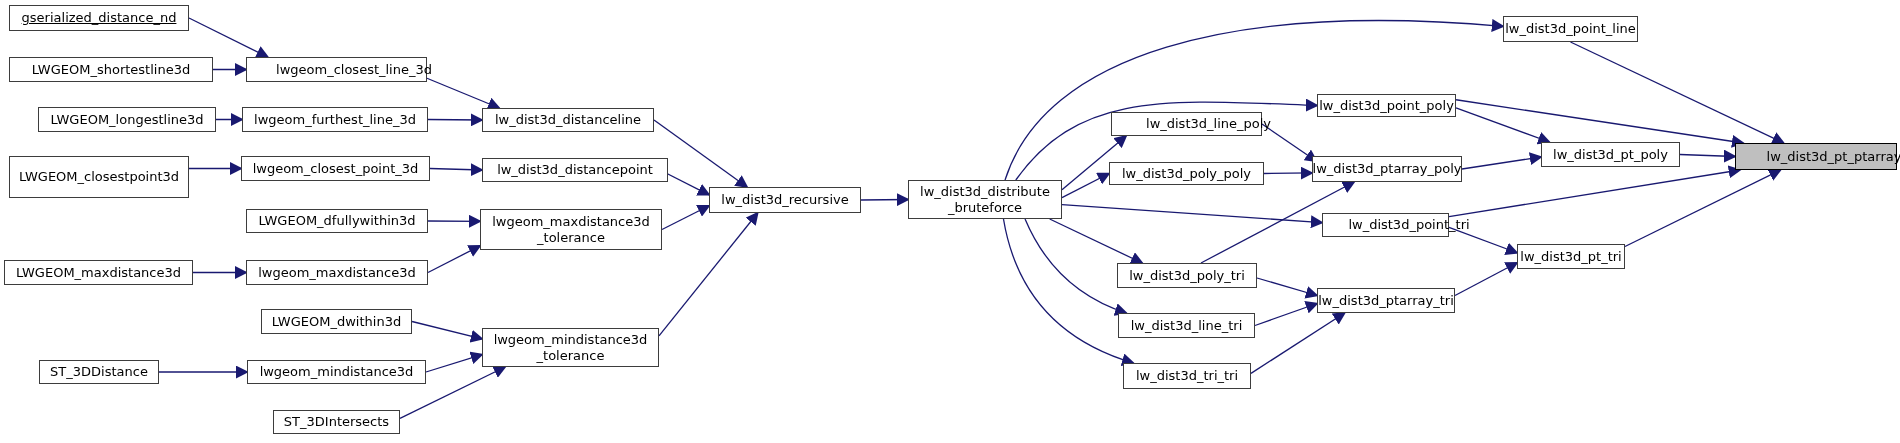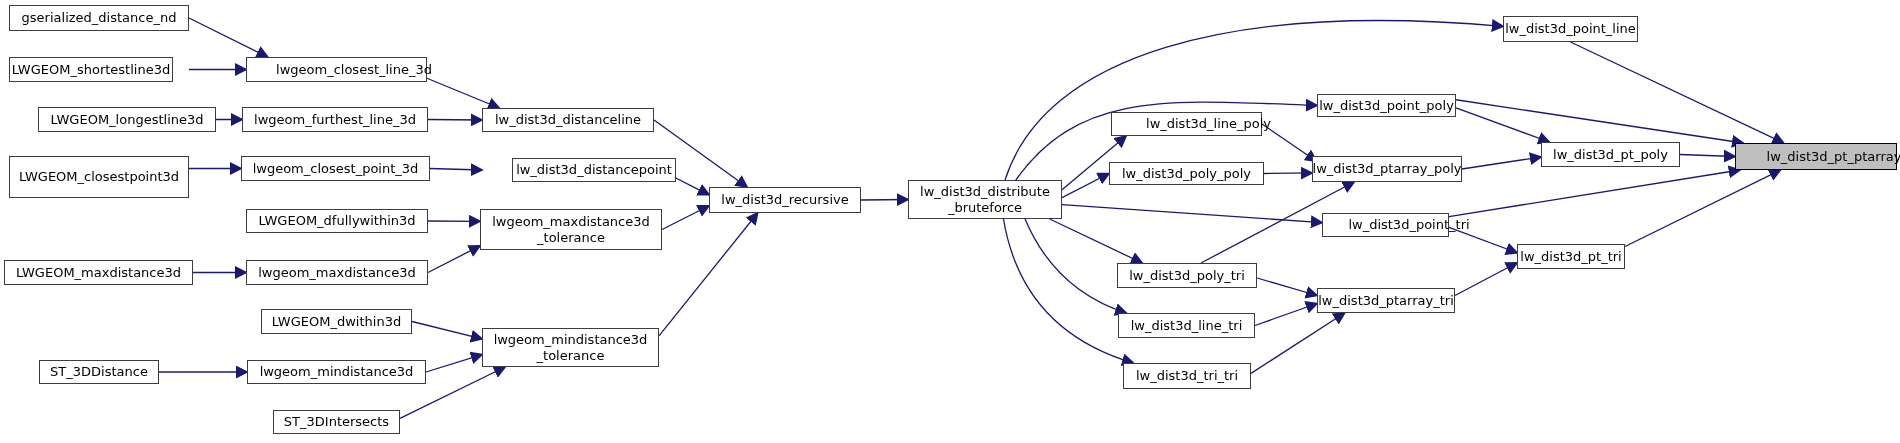--- a/index.html
+++ b/index.html
@@ -88,36 +88,36 @@
         <path class="edge" d="M1449,227.4 L1517,252.75" marker-end="url(#arrow)"></path>
         <path class="edge" d="M1449,216.6 L1739.86,170" marker-end="url(#arrow)"></path>
         <path class="edge" d="M1455,295.5 L1517,262.75" marker-end="url(#arrow)"></path>
         <path class="edge" d="M1625,246.5 L1780.36,170" marker-end="url(#arrow)"></path>
         <path class="edge" d="M1257,278 L1317,295.5" marker-end="url(#arrow)"></path>
         <path class="edge" d="M1255,325.5 L1317,303.5" marker-end="url(#arrow)"></path>
         <path class="edge" d="M1251,373.4 L1344.6,313" marker-end="url(#arrow)"></path>
       </g>
   </svg>
   <div id="node-layer">
-      <div class="node" style="left: 9px; top: 5px; width: 180px; height: 26px;">gserialized_distance_nd</div>
-      <div class="node" style="left: 9px; top: 57px; width: 164px; height: 25px;">LWGEOM_shortestline3d</div>
+      <div class="node" style="left: 9px; top: 5px; width: 180px; height: 26px; text-decoration: underline;">gserialized_distance_nd</div>
+      <div class="node" style="left: 9px; top: 57px; width: 204px; height: 25px;">LWGEOM_shortestline3d</div>
       <div class="node" style="left: 246px; top: 57px; width: 181px; height: 25px; padding-left: 35px;">lwgeom_closest_line_3d</div>
       <div class="node" style="left: 10px; top: 107px; width: 178px; height: 25px; margin-left: 28px;">LWGEOM_longestline3d</div>
       <div class="node" style="left: 242px; top: 107px; width: 186px; height: 25px;">lwgeom_furthest_line_3d</div>
       <div class="node" style="left: 9px; top: 156px; width: 180px; height: 42px;">LWGEOM_closestpoint3d</div>
       <div class="node" style="left: 241px; top: 156px; width: 189px; height: 25px;">lwgeom_closest_point_3d</div>
       <div class="node" style="left: 246px; top: 209px; width: 182px; height: 24px;">LWGEOM_dfullywithin3d</div>
       <div class="node" style="left: 4px; top: 260px; width: 189px; height: 25px;">LWGEOM_maxdistance3d</div>
       <div class="node" style="left: 246px; top: 260px; width: 182px; height: 25px;">lwgeom_maxdistance3d</div>
       <div class="node" style="left: 261px; top: 309px; width: 151px; height: 25px;">LWGEOM_dwithin3d</div>
       <div class="node" style="left: 39px; top: 360px; width: 120px; height: 24px;">ST_3DDistance</div>
       <div class="node" style="left: 247px; top: 360px; width: 179px; height: 24px;">lwgeom_mindistance3d</div>
       <div class="node" style="left: 273px; top: 410px; width: 127px; height: 24px;">ST_3DIntersects</div>
       <div class="node" style="left: 482px; top: 108px; width: 172px; height: 24px;">lw_dist3d_distanceline</div>
-      <div class="node" style="left: 482px; top: 158px; width: 164px; height: 24px; margin-left: 30px;">lw_dist3d_distancepoint</div>
+      <div class="node" style="left: 482px; top: 158px; width: 186px; height: 24px;">lw_dist3d_distancepoint</div>
       <div class="node" style="left: 480px; top: 209px; width: 182px; height: 41px;">lwgeom_maxdistance3d
 _tolerance</div>
       <div class="node" style="left: 482px; top: 328px; width: 177px; height: 39px;">lwgeom_mindistance3d
 _tolerance</div>
       <div class="node" style="left: 709px; top: 187px; width: 152px; height: 26px;">lw_dist3d_recursive</div>
       <div class="node" style="left: 908px; top: 180px; width: 154px; height: 39px;">lw_dist3d_distribute
 _bruteforce</div>
       <div class="node" style="left: 1503px; top: 16px; width: 135px; height: 26px;">lw_dist3d_point_line</div>
       <div class="node" style="left: 1111px; top: 112px; width: 151px; height: 24px; padding-left: 44px;">lw_dist3d_line_poly</div>
       <div class="node" style="left: 1109px; top: 162px; width: 155px; height: 23px;">lw_dist3d_poly_poly</div>

